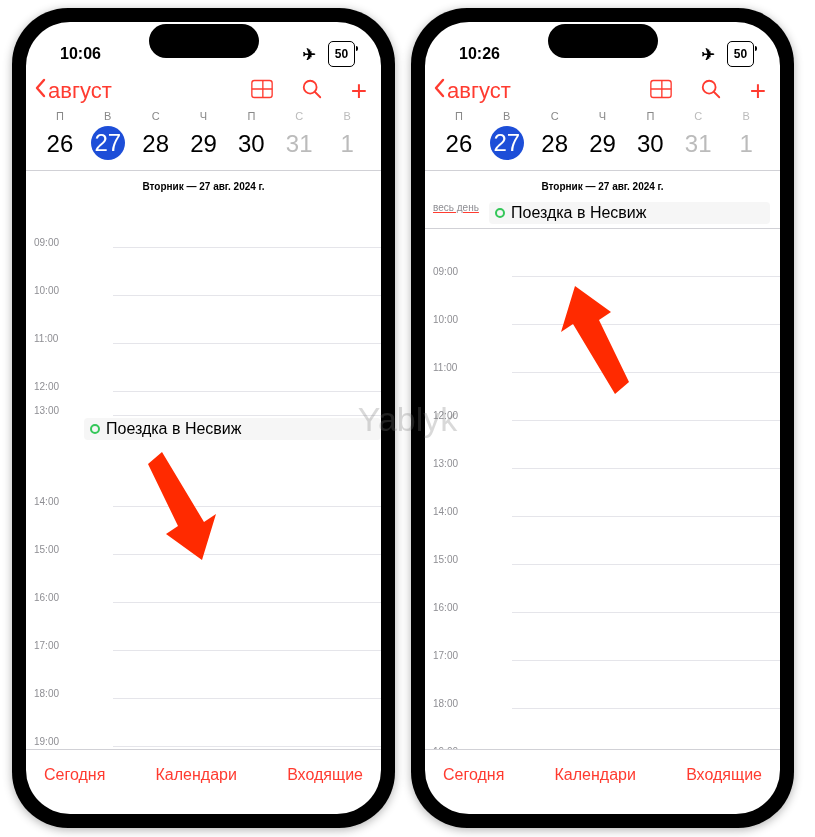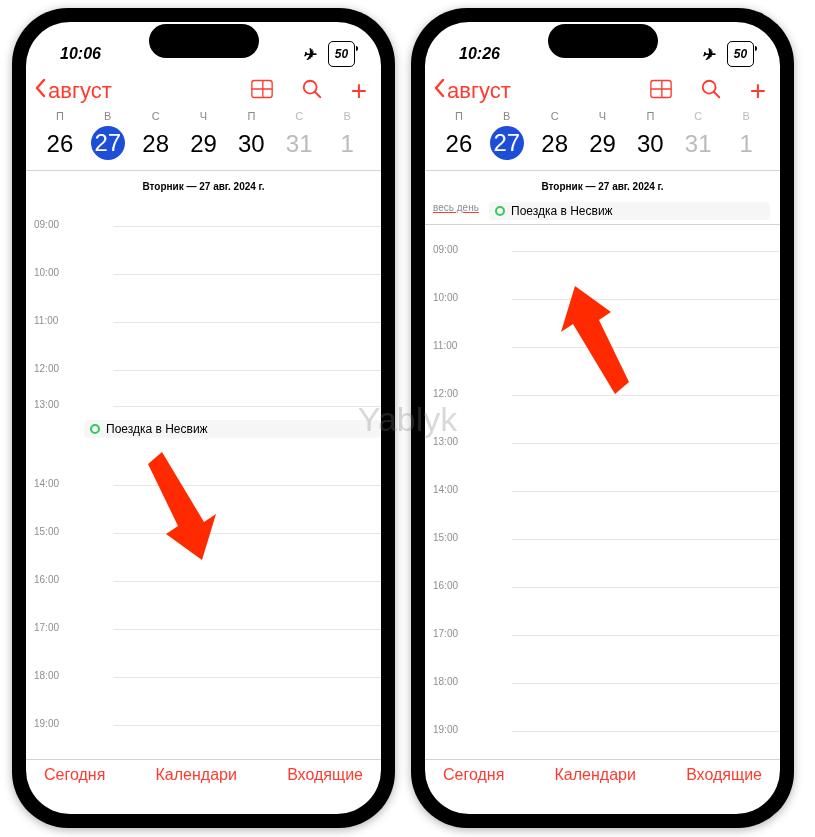--- a/index.html
+++ b/index.html
@@ -15,21 +15,21 @@
   width:100%; height:100%; background:#fff; border-radius:44px;
   overflow:hidden; position:relative; display:flex; flex-direction:column;
 }
 .notch {
   position:absolute; top:16px; left:50%; transform:translateX(-50%);
   width:110px; height:34px; background:#000; border-radius:20px; z-index:20;
 }
 
 .status-bar {
   height:52px; display:flex; align-items:center; justify-content:space-between;
-  padding:12px 26px 0 34px; font-size:16px; font-weight:600;font-style:italic;
+  padding:12px 26px 0 34px; font-size:16px; font-weight:600;
 }
 .status-right { display:flex; align-items:center; gap:6px; }
 .battery-pill {
   display:inline-flex; align-items:center; justify-content:center;
   border:1.5px solid #000; border-radius:5px; width:27px; height:26px;
   font-size:12px; font-weight:700; position:relative;
 }
 .battery-pill::after { content:""; position:absolute; right:-4px; top:4px; width:2px; height:5px; background:#000; border-radius:0 2px 2px 0; }
 
 .nav-row { display:flex; align-items:center; justify-content:space-between; padding:4px 14px 6px 8px; }
@@ -46,34 +46,34 @@
 .week-dates span { font-size:24px; padding:4px 0; }
 .week-dates .sel { background:#1d4ed8; color:#fff; border-radius:50%; width:34px; height:34px; line-height:26px; margin:0 auto; }
 .week-dates .wknd { color:#bbb; }
 .divider { border-top:1px solid #d1d1d6; }
 .day-title { text-align:center; font-size:10px; font-weight:600; padding:10px 0 8px; }
 
 .allday-row { display:flex; padding:2px 10px 4px 6px; border-bottom:1px solid #d1d1d6; }
 .allday-label { font-size:10px; color:#8e8e93; text-decoration:underline; text-decoration-color:#ff3b30; width:56px; text-align:left; padding-left:2px; }
 
 .timeline { flex:1; overflow:hidden; position:relative; padding-left:8px; }
-.hour { display:flex; align-items:center; height:48px;gap:31px; }
+.hour { display:flex; align-items:flex-end; height:48px;gap:31px; }
 .hour-label { width:48px; font-size:10px; color:#8e8e93; padding-top:0; text-align:left; }
 .hour-line { flex:1; border-top:1px solid #e5e5ea; margin-top:5px; }
 .event {
   display:flex; align-items:center; gap:6px;
   background:#f6f6f6; border-radius:4px;
-  font-size:12px; padding:2px 6px; margin-left:2px;
+  font-size:16px; padding:2px 6px; margin-left:2px;
 }
 .event-circle { width:10px; height:10px; border:2px solid #34c759; border-radius:50%; }
 .timeline .event-row { display:flex; align-items:center; height:20px; margin-top:3px; }
 
 .bottom-bar {
   display:flex; justify-content:space-between; align-items:center;
-  padding:6px 18px 30px; color:#ff3b30; font-size:16px; border-top:1px solid #d1d1d6;
+  padding:16px 18px 30px; color:#ff3b30; font-size:16px; border-top:1px solid #d1d1d6;
 }
 
 .arrow { position:absolute; z-index:15; }
 .arrow svg { width:90px; height:130px; }
 
 .watermark {
   position:absolute; top:50%; left:50%; transform:translate(-50%,-50%);
   font-size:34px; color:rgba(120,120,120,.28); font-weight:400;
   z-index:30; pointer-events:none;
 }

